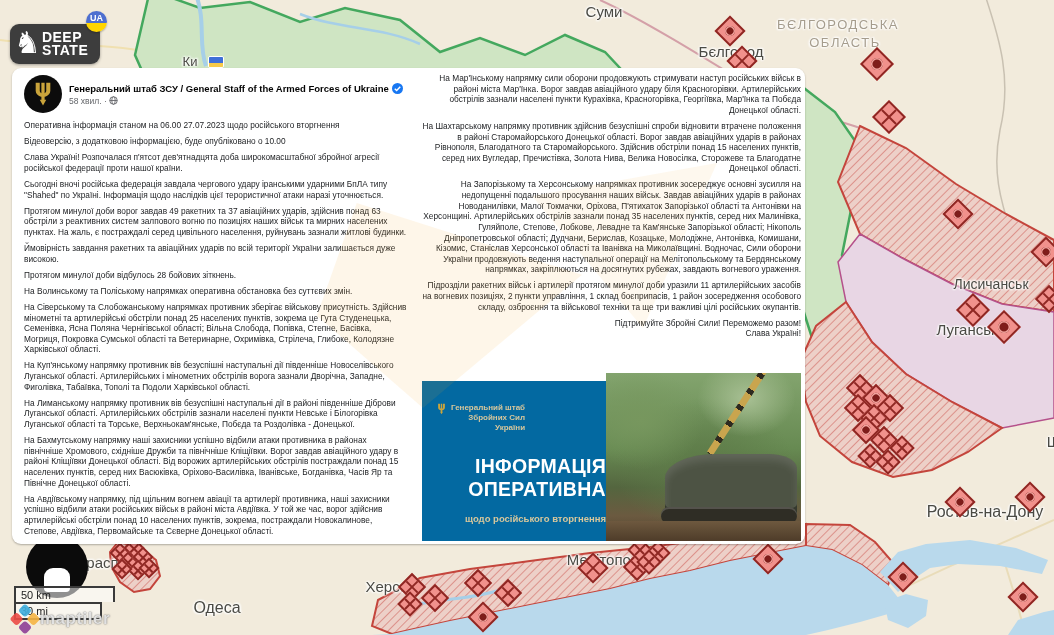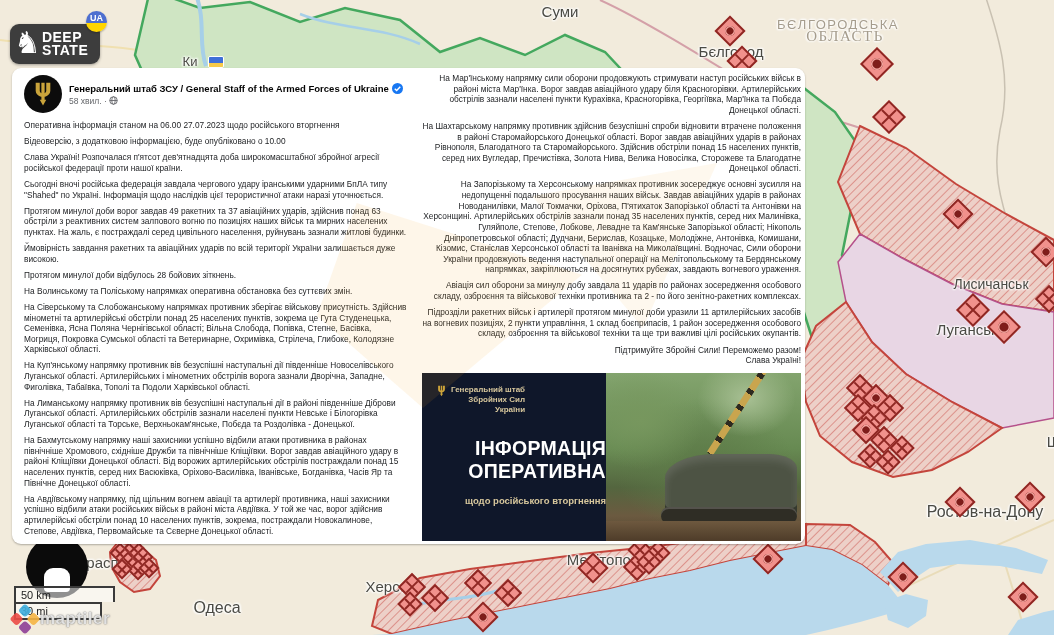--- a/index.html
+++ b/index.html
@@ -45,21 +45,21 @@
   #post p{font-size:8.3px;line-height:1.28;margin:0 0 5.5px;color:#1c1e21;white-space:pre-line;}
   .post-header{display:flex;align-items:center;margin:2px 0 7px;}
   .avatar{width:38px;height:38px;border-radius:50%;background:#0c0c0c;flex:0 0 38px;
     display:flex;align-items:center;justify-content:center;}
   .hdr-txt{margin-left:7px;}
   .author{font-size:9.5px;font-weight:bold;color:#050505;display:flex;align-items:flex-end;}
   .vbadge{margin-left:3px;flex:0 0 auto;}
   .meta{font-size:8.5px;color:#65676b;margin-top:2px;display:flex;align-items:center;gap:2px;}
   
   .attach{margin-top:2px;width:379px;height:168px;display:flex;overflow:hidden;}
-  .att-panel{width:184px;background:#0f172a;color:#fff;padding:12px 0 0 15px;box-sizing:border-box;}
+  .att-panel{width:184px;background:#0369a1;color:#fff;padding:22px 0 0 15px;box-sizing:border-box;margin-top:8px;}
   .org{display:flex;gap:5px;align-items:flex-start;}
   .org-lines{display:flex;flex-direction:column;font-size:8px;font-weight:bold;color:#d7c79c;line-height:10px;}
   .att-title{margin-top:22px;font-size:19.5px;font-weight:bold;line-height:23px;letter-spacing:.3px;color:#fff;}
   .att-sub{margin-top:12px;font-size:9.5px;font-weight:bold;color:#d7c79c;}
   .att-photo{position:relative;flex:1;overflow:hidden;background:
     radial-gradient(70px 55px at 72% 15%,#a8c094 0,rgba(168,192,148,0) 70%),
     radial-gradient(90px 70px at 18% 28%,#77975e 0,rgba(119,151,94,0) 70%),
     radial-gradient(120px 90px at 50% 55%,#5d7a48 0,rgba(93,122,72,0) 75%),
     linear-gradient(180deg,#83a46e 0%,#678a52 45%,#54663f 68%,#6b5a40 85%,#53422e 100%);}
   .barrel{position:absolute;right:30%;top:-12%;width:7px;height:110px;transform:rotate(33deg);
@@ -131,24 +131,24 @@
     </g>
 
     <g fill="none" stroke="#a6cfe8">
       <path d="M 196,-5 C 206,20 198,45 206,66" stroke-width="4"></path>
       <path d="M 300,14 C 340,30 380,26 420,44" stroke-width="2.5"></path>
       <path d="M 404,607 C 440,598 470,600 500,590" stroke-width="3"></path>
     </g>
   </svg>
 
   <div id="map-labels">
-      <div class="maplabel" style="left: 560px; top: 11px; font-size: 15px;">Суми</div>
+      <div class="maplabel" style="left: 604px; top: 11px; font-size: 15px;">Суми</div>
       <div class="maplabel" style="left: 731px; top: 51px; font-size: 15px;">Бєлгород</div>
       <div class="maplabel area" style="left: 838px; top: 24px; font-size: 13px;">БЄЛГОРОДСЬКА</div>
-      <div class="maplabel area" style="left: 845px; top: 36px; font-size: 15px; font-family: Liberation Serif, serif;">ОБЛАСТЬ</div>
+      <div class="maplabel area" style="left: 845px; top: 42px; font-size: 13px;">ОБЛАСТЬ</div>
       <div class="maplabel" style="left: 190px; top: 61px; font-size: 13px;">Ки</div>
       <div class="maplabel" style="left: 991px; top: 284px; font-size: 14px;">Лисичанськ</div>
       <div class="maplabel" style="left: 967px; top: 329px; font-size: 15px;">Луганськ</div>
       <div class="maplabel" style="left: 1069px; top: 441px; font-size: 15px;">Шахти</div>
       <div class="maplabel" style="left: 985px; top: 512px; font-size: 16px;">Ростов-на-Дону</div>
       <div class="maplabel" style="left: 607px; top: 559px; font-size: 15px;">Мелітополь</div>
       <div class="maplabel" style="left: 391px; top: 586px; font-size: 15px;">Херсон</div>
       <div class="maplabel" style="left: 217px; top: 608px; font-size: 16px;">Одеса</div>
       <div class="maplabel" style="left: 104px; top: 562px; font-size: 15px;">Тираспіль</div>
     </div>
@@ -287,21 +287,20 @@
           <p>На Бахмутському напрямку наші захисники успішно відбили атаки противника в районах північніше Хромового, східніше Дружби та північніше Кліщіївки. Ворог завдав авіаційного удару в районі Кліщіївки Донецької області. Від ворожих артилерійських обстрілів постраждали понад 15 населених пунктів, серед них Васюківка, Оріхово-Василівка, Іванівське, Богданівка, Часів Яр та Північне Донецької області.</p>
           <p>На Авдіївському напрямку, під щільним вогнем авіації та артилерії противника, наші захисники успішно відбили атаки російських військ в районі міста Авдіївка. У той же час, ворог здійснив артилерійські обстріли понад 10 населених пунктів, зокрема, постраждали Новокалинове, Степове, Авдіївка, Первомайське та Сєверне Донецької області.</p>
         </div>
     </div>
 
     <div class="colR">
       <div id="colR-text">
           <p>На Мар'їнському напрямку сили оборони продовжують стримувати наступ російських військ в районі міста Мар'їнка. Ворог завдав авіаційного удару біля Красногорівки. Артилерійських обстрілів зазнали населені пункти Курахівка, Красногорівка, Георгіївка, Мар'їнка та Побєда Донецької області.</p>
           <p>На Шахтарському напрямку противник здійснив безуспішні спроби відновити втрачене положення в районі Старомайорського Донецької області. Ворог завдав авіаційних ударів в районах Рівнополя, Благодатного та Старомайорського. Здійснив обстріли понад 15 населених пунктів, серед них Вугледар, Пречистівка, Золота Нива, Велика Новосілка, Сторожеве та Благодатне Донецької області.</p>
           <p>На Запорізькому та Херсонському напрямках противник зосереджує основні зусилля на недопущенні подальшого просування наших військ. Завдав авіаційних ударів в районах Новоданилівки, Малої Токмачки, Оріхова, П'ятихаток Запорізької області та Антонівки на Херсонщині. Артилерійських обстрілів зазнали понад 35 населених пунктів, серед них Малинівка, Гуляйполе, Степове, Лобкове, Левадне та Кам'янське Запорізької області; Нікополь Дніпропетровської області; Дудчани, Берислав, Козацьке, Молодіжне, Антонівка, Комишани, Кізомис, Станіслав Херсонської області та Іванівка на Миколаївщині. Водночас, Сили оборони України продовжують ведення наступальної операції на Мелітопольському та Бердянському напрямках, закріплюються на досягнутих рубежах, завдають вогневого ураження.</p>
-          <p>Авіація сил оборони за минулу добу завдала 11 ударів по районах зосередження особового складу, озброєння та військової техніки противника та 2 - по його зенітно-ракетних комплексах.</p>
           <p>Підрозділи ракетних військ і артилерії протягом минулої доби уразили 11 артилерійських засобів на вогневих позиціях, 2 пункти управління, 1 склад боєприпасів, 1 район зосередження особового складу, озброєння та військової техніки та ще три важливі цілі російських окупантів.</p>
           <p>Підтримуйте Збройні Сили! Переможемо разом!
 Слава Україні!</p>
         </div>
 
       <div class="attach">
         <div class="att-panel">
           <div class="org">
             <svg width="9" height="12" viewBox="0 0 24 32">
               <path fill="#caa43b" d="M3 2 H8 V12 C8 13.5 9 14.5 10 15 V2 H14 V15 C15 14.5 16 13.5 16 12 V2 H21 V12 C21 15.5 18.5 18 15.5 19 L14 19.5 V23 H16 L12 30 L8 23 H10 V19.5 L8.5 19 C5.5 18 3 15.5 3 12 Z"></path>

